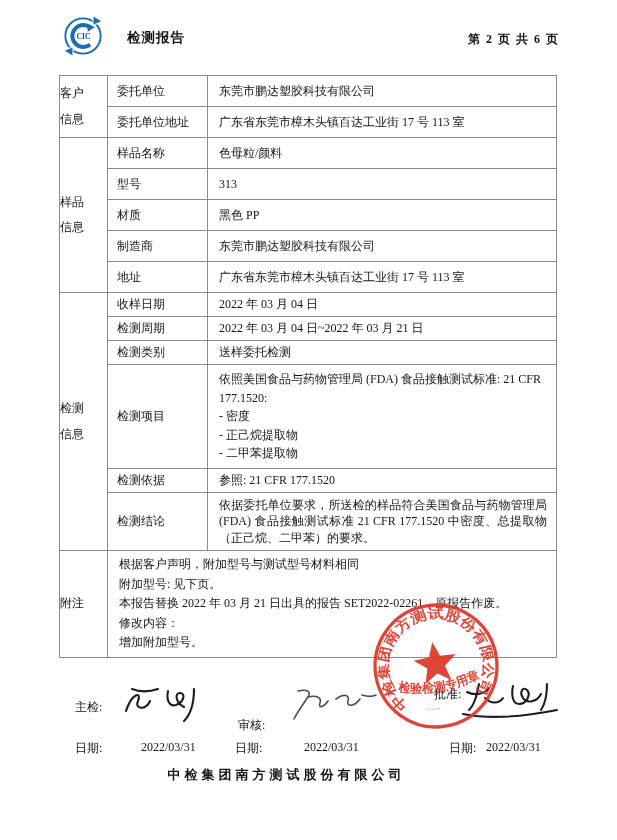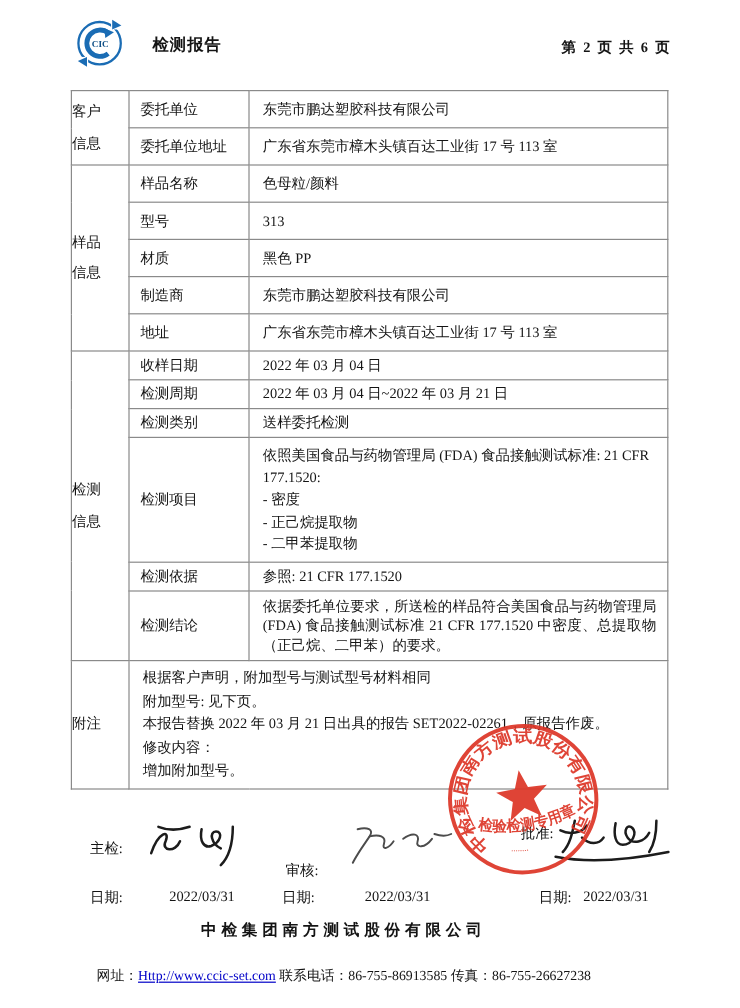--- a/index.html
+++ b/index.html
@@ -192,19 +192,14 @@
   </svg>
 
   <span class="siglabel" style="left:75px; top:740px;">日期:</span>
   <span class="dateval" style="left:141px; top:740px;">2022/03/31</span>
   <span class="siglabel" style="left:235px; top:740px;">日期:</span>
   <span class="dateval" style="left:304px; top:740px;">2022/03/31</span>
   <span class="siglabel" style="left:449px; top:740px;">日期:</span>
   <span class="dateval" style="left:486px; top:740px;">2022/03/31</span>
 
   <div class="f-company">中检集团南方测试股份有限公司</div>
-  <div class="f-line f-web">
-    <span>网址：</span><span class="link">Http://www.ccic-set.com</span>
-    <span>联系电话：</span><span>86-755-86913585</span>
-    <span>传真：</span><span>86-755-26627238</span>
-  </div>
 
 </div>
 
 </body></html>

